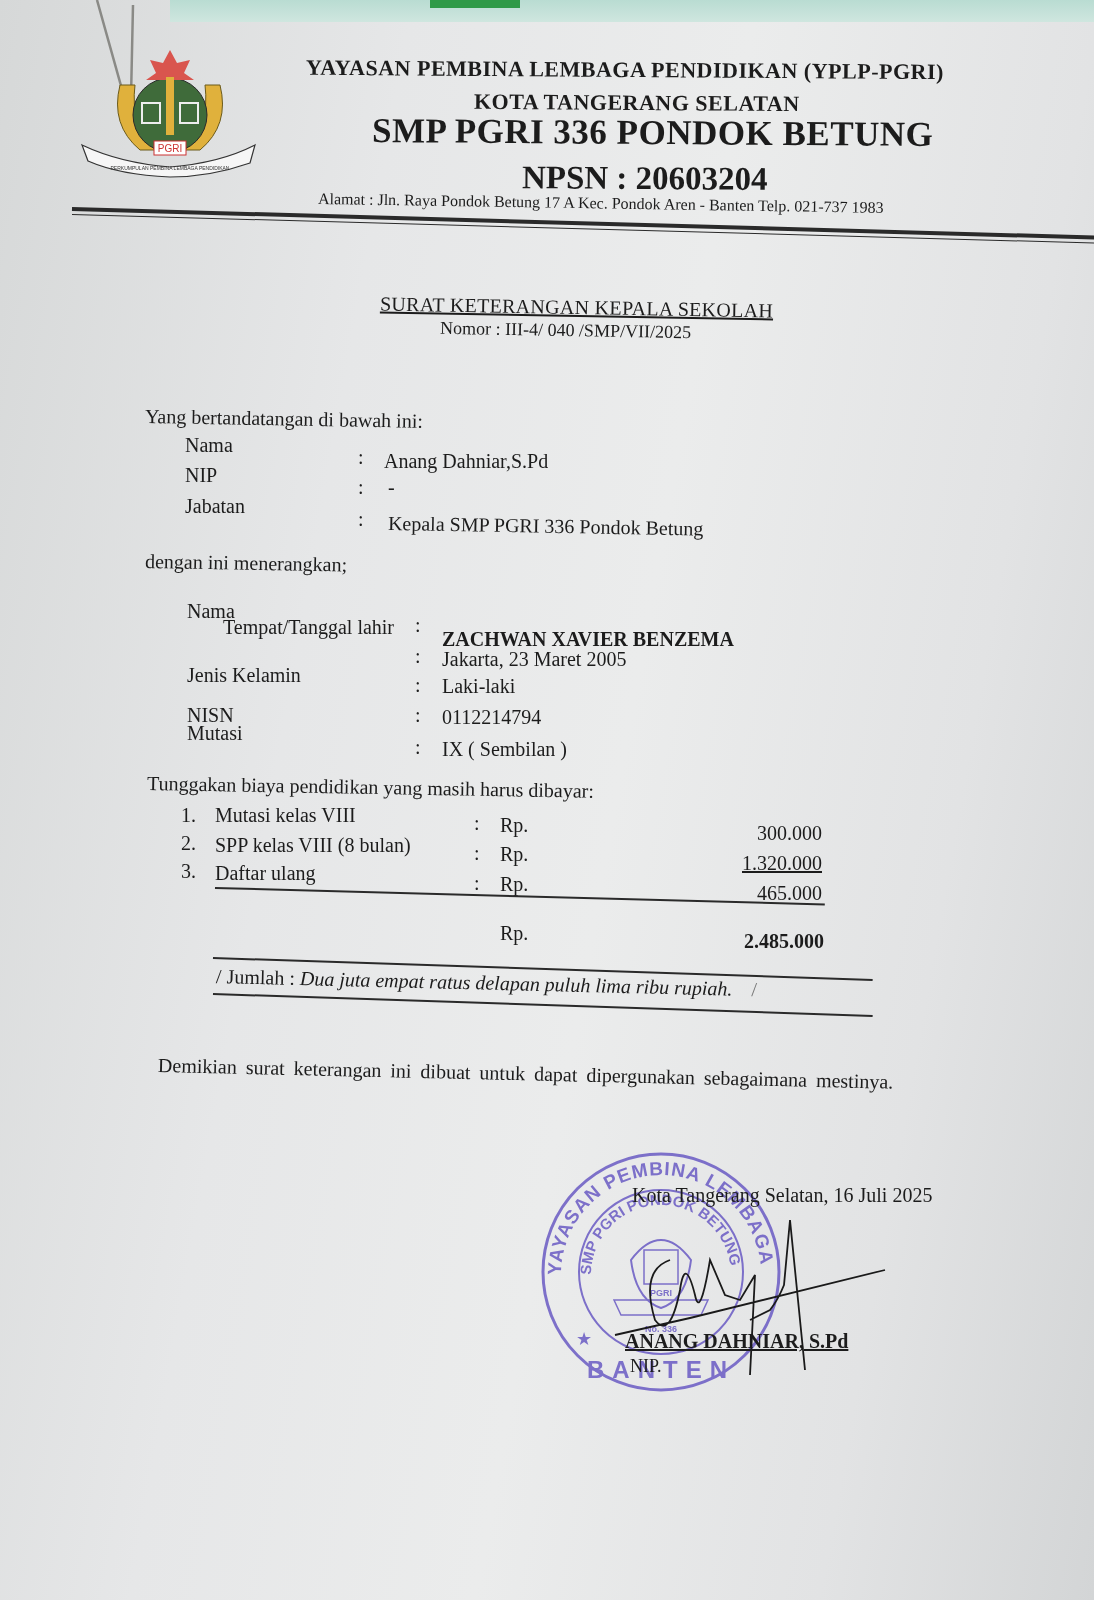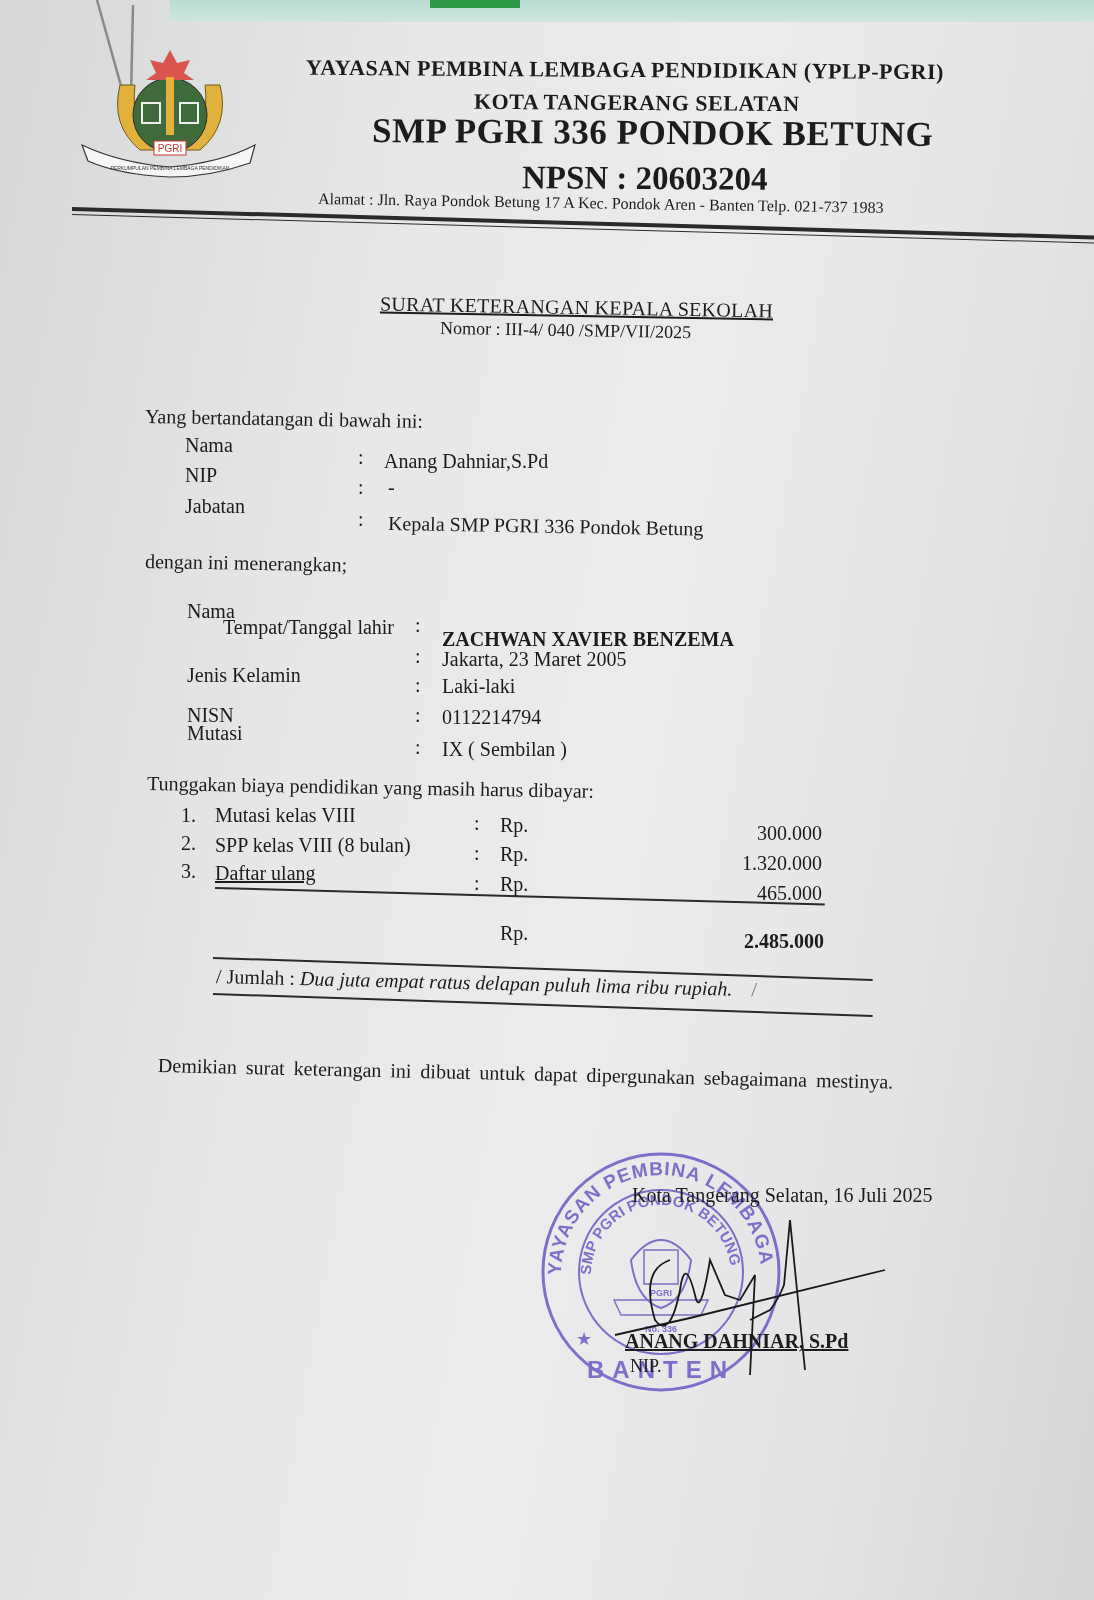--- a/index.html
+++ b/index.html
@@ -112,24 +112,24 @@
 <div class="abs lbl" style="left:181px;top:804px;">1.</div>
 <div class="abs lbl" style="left:215px;top:804px;">Mutasi kelas VIII</div>
 <div class="abs colon" style="left:474px;top:812px;">:</div>
 <div class="abs lbl" style="left:500px;top:814px;">Rp.</div>
 <div class="abs lbl" style="right:272px;top:822px;">300.000</div>
 
 <div class="abs lbl" style="left:181px;top:832px;">2.</div>
 <div class="abs lbl" style="left:215px;top:834px;">SPP kelas VIII (8 bulan)</div>
 <div class="abs colon" style="left:474px;top:842px;">:</div>
 <div class="abs lbl" style="left:500px;top:843px;">Rp.</div>
-<div class="abs lbl" style="right:272px;top:852px;">1.320.000</div>
+<div class="abs lbl" style="right:272px;top:852px;text-decoration:underline;">1.320.000</div>
 
 <div class="abs lbl" style="left:181px;top:860px;">3.</div>
-<div class="abs lbl" style="left:215px;top:862px;text-decoration:underline;">Daftar ulang</div>
+<div class="abs lbl" style="left:215px;top:862px;">Daftar ulang</div>
 <div class="abs colon" style="left:474px;top:872px;">:</div>
 <div class="abs lbl" style="left:500px;top:873px;">Rp.</div>
 <div class="abs lbl" style="right:272px;top:882px;">465.000</div>
 <div class="line" style="left:215px;top:887px;width:610px;transform:rotate(1.55deg);"></div>
 
 <div class="abs lbl" style="left:500px;top:922px;">Rp.</div>
 <div class="abs lbl bold" style="right:270px;top:930px;">2.485.000</div>
 
 <div class="line" style="left:213px;top:957px;width:660px;transform:rotate(1.9deg);"></div>
 <div class="abs lbl" style="left:216px;top:965px;transform:rotate(1.4deg);transform-origin:left;">

